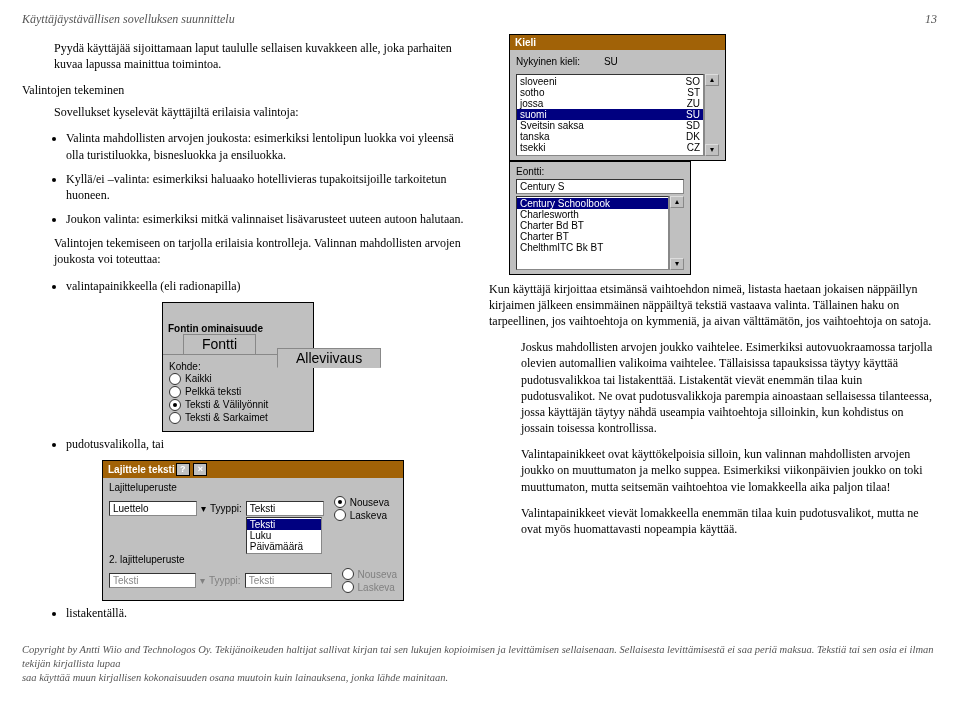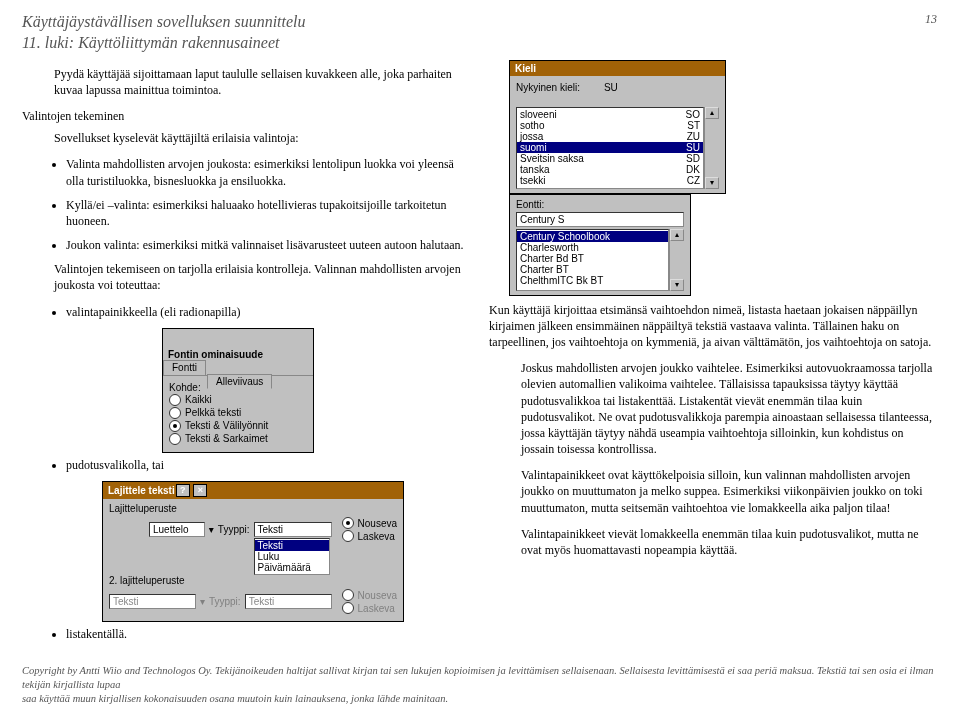--- a/index.html
+++ b/index.html
@@ -11,21 +11,21 @@
   width: 959px;
   box-sizing: border-box;
 }
 .header-row {
   display: flex;
   justify-content: space-between;
   font-style: italic;
   color: #555;
   margin-bottom: 6px;
 }
-.header-left { font-size: 16px; line-height: 1.3; }
+.header-left { font-size: 12px; line-height: 1.3; }
 .header-right { font-size: 12px; }
 .content {
   display: flex;
   gap: 19px;
 }
 .col {
   flex: 1;
 }
 p { margin: 6px 0 10px; line-height: 1.35; }
 .indent { margin-left: 32px; }
@@ -79,23 +79,24 @@
   padding: 0 3px;
   display: flex;
   justify-content: space-between;
 }
 .ui-listbox .sel { background: #000080; color: #fff; }
 .ui-tabs { display: flex; border-bottom: 1px solid #888; margin-bottom: 4px; }
 .ui-tab {
   background: #c0c0c0;
   border: 1px solid #888;
   border-bottom: none;
-  padding: 1px 8px;
+  padding: 1px 18px;
   margin-right: 1px;
-  font-size: 10px;
+  font-size: 14px;
+  margin-left: 20px;
 }
 .ui-tab.active { background: #c0c0c0; border-bottom: 1px solid #c0c0c0; position: relative; top: 14px; }
 .radio { display: flex; align-items: center; gap: 4px; margin: 1px 0; }
 .radio .dot {
   width: 10px; height: 10px; border-radius: 50%;
   background: #fff; border: 1px solid #333;
   display: inline-flex; align-items: center; justify-content: center;
 }
 .radio.checked .dot::after {
   content: ""; width: 4px; height: 4px; border-radius: 50%; background: #000;
@@ -120,21 +121,20 @@
   margin-top: 14px;
   line-height: 1.3;
 }
 </style>
 </head>
 <body>
 
 <div class="header-row">
   <div class="header-left">
     <div>Käyttäjäystävällisen sovelluksen suunnittelu</div>
-    <div>11. luki: Käyttöliittymän rakennusaineet</div>
   </div>
   <div class="header-right">13</div>
 </div>
 
 <div class="content">
 
   <div class="col">
     <p class="indent">Pyydä käyttäjää sijoittamaan laput taululle sellaisen kuvakkeen alle, joka parhaiten kuvaa lapussa mainittua toimintoa.</p>
     <p class="section-title">Valintojen tekeminen</p>
     <p class="indent">Sovellukset kyselevät käyttäjiltä erilaisia valintoja:</p>
@@ -186,21 +186,21 @@
       <div class="ui-titlebar">
         <span>Lajittele teksti</span>
         <span class="controls">
           <span>?</span>
           <span>×</span>
         </span>
       </div>
       <div class="ui-body">
         <div>Lajitteluperuste</div>
         <div class="ui-row">
-          <div class="ui-sunken" style="max-width:80px;margin-left:40px;">Luettelo</div>
+          <div class="ui-sunken" style="max-width:80px;">Luettelo</div>
           <span>▾</span>
           <span>Tyyppi:</span>
           <div style="position:relative;">
             <div class="ui-sunken" style="width:70px;">Teksti</div>
             <div class="ui-listbox" style="position:absolute; top:16px; left:0; width:74px; z-index:3;">
               <div class="item sel">Teksti</div>
               <div class="item">Luku</div>
               <div class="item">Päivämäärä</div>
             </div>
           </div>
@@ -245,21 +245,21 @@
 
     <div style="width:215px; margin-left:20px;" class="ui-box">
       <div class="ui-titlebar">
         <span>Kieli</span>
       </div>
       <div class="ui-body">
         <div class="ui-row">
           <span>Nykyinen kieli:</span>
           <span style="margin-left:20px;">SU</span>
         </div>
-        <div class="listwrap" style="margin-top:14px; height:82px;">
+        <div class="listwrap" style="margin-top:7px; height:82px;">
           <div class="ui-listbox">
             <div class="item">
                 <span>sloveeni</span>
                 <span>SO</span>
               </div>
             <div class="item">
                 <span>sotho</span>
                 <span>ST</span>
               </div>
             <div class="item">
@@ -291,21 +291,21 @@
       </div>
     </div>
 
 
     <div style="width:180px; margin-left:20px;" class="ui-box">
       <div class="ui-body">
         <div>Eontti:</div>
         <div class="ui-row">
           <div class="ui-sunken">Century S</div>
         </div>
-        <div class="listwrap" style="height:62px;">
+        <div class="listwrap" style="height:74px;">
           <div class="ui-listbox">
             <div class="item sel">Century Schoolbook</div>
             <div class="item">Charlesworth</div>
             <div class="item">Charter Bd BT</div>
             <div class="item">Charter BT</div>
             <div class="item">ChelthmITC Bk BT</div>
           </div>
           <div class="scroll-arrows">
             <span>▴</span>
             <span>▾</span>

